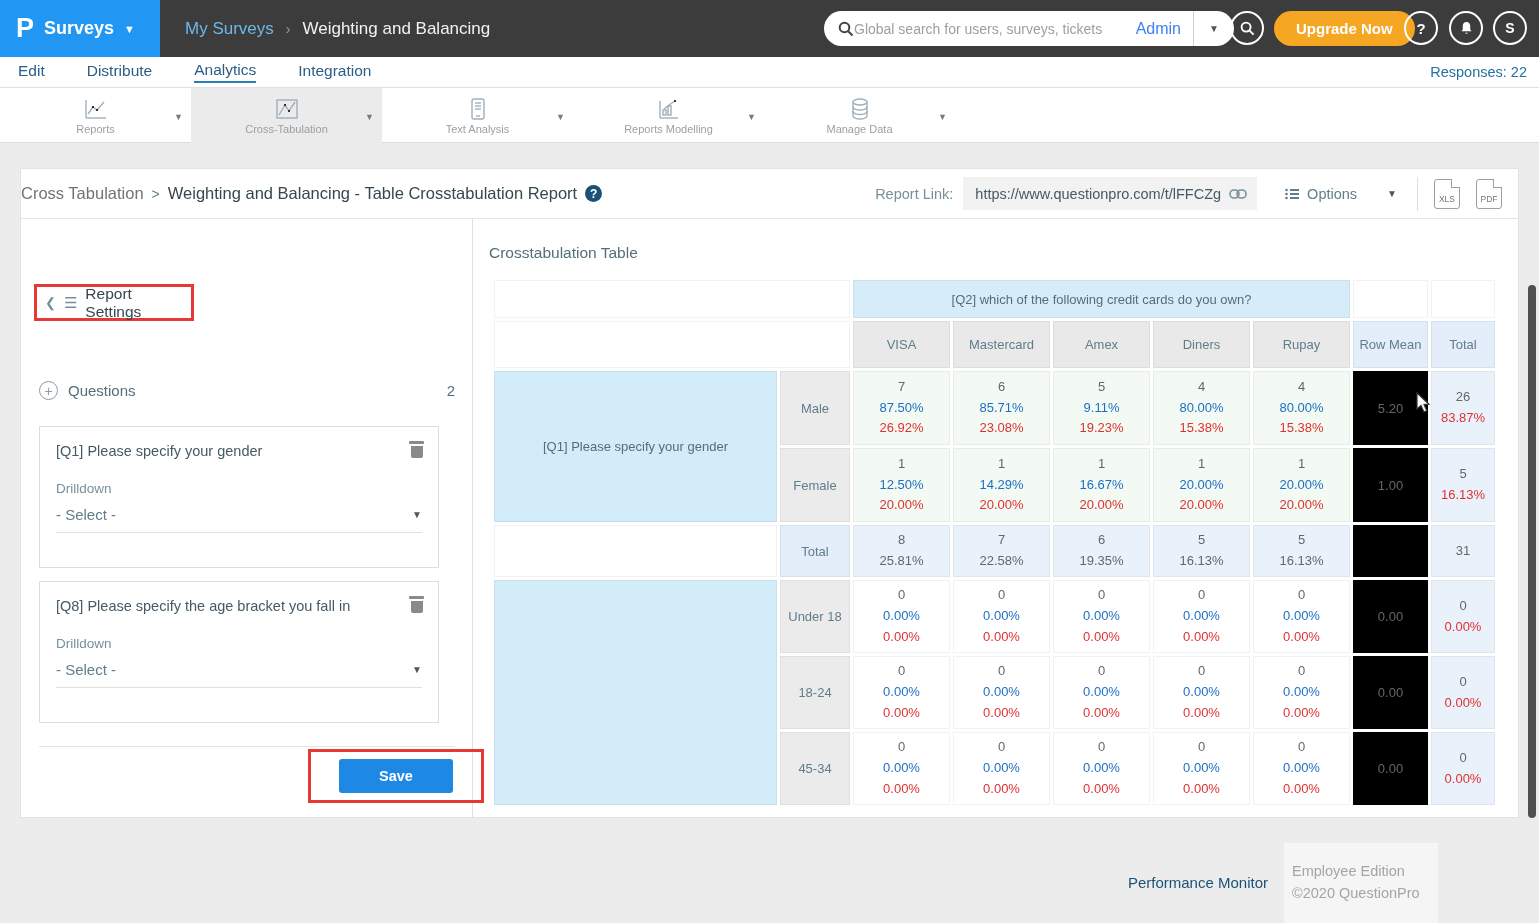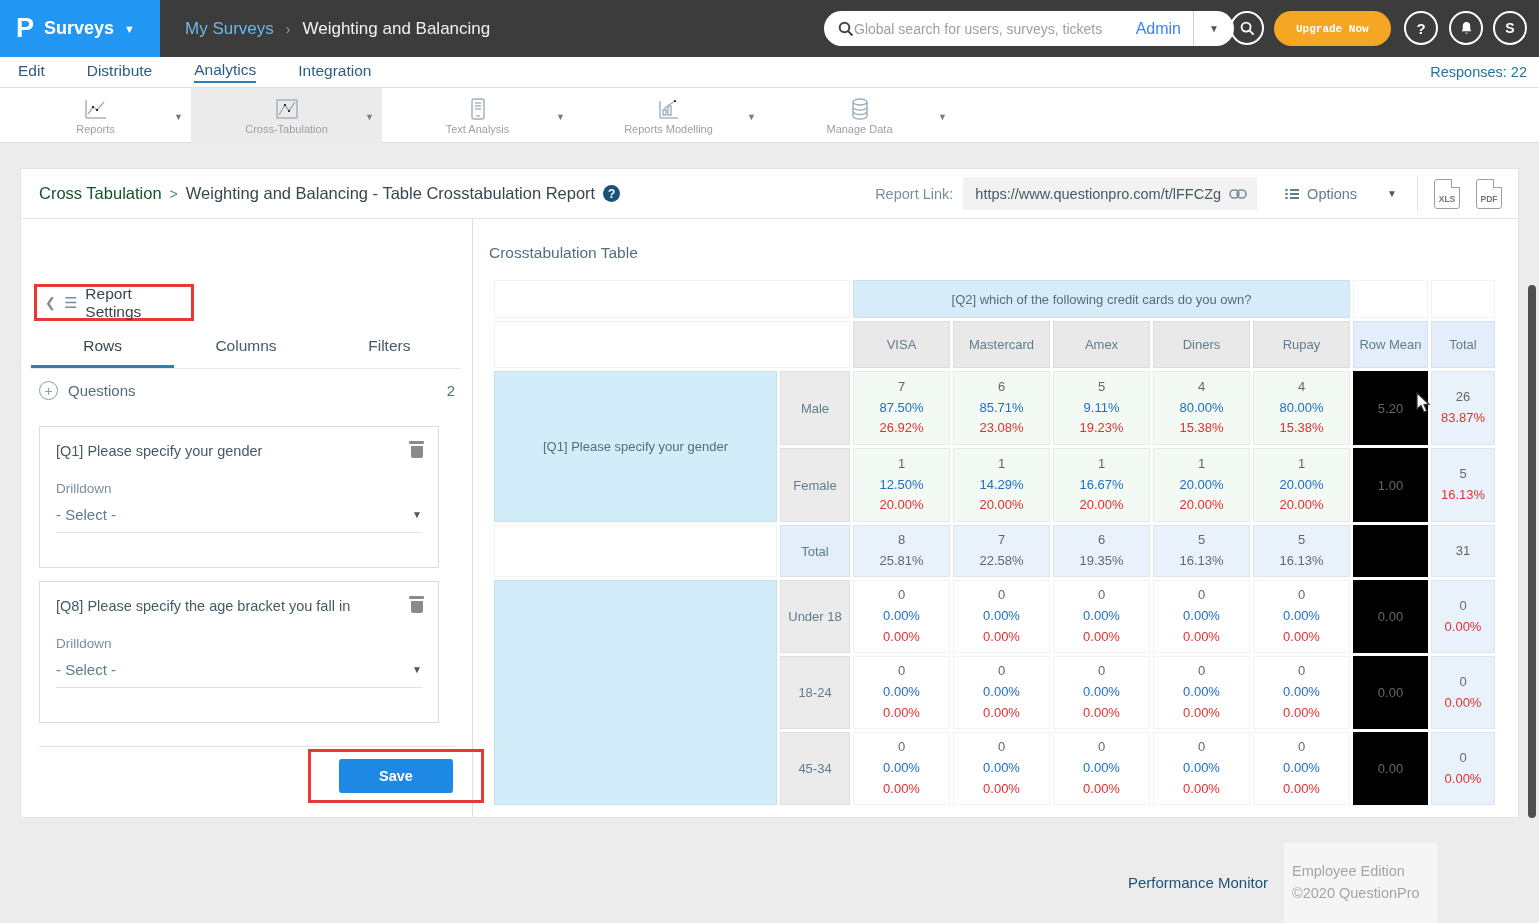--- a/index.html
+++ b/index.html
@@ -22,22 +22,22 @@
     border-radius:18px; display:flex; align-items:center; padding:0 0 0 14px; }
   .searchpill input { border:0; outline:0; flex:1; font-size:14px; color:#333;
     font-family:"Liberation Sans", sans-serif; background:transparent; }
   .searchpill input::placeholder { color:#9e9e9e; }
   .scope { font-size:16px; color:#3b82f6; padding:0 12px; }
   .pilldiv { width:1px; height:35px; background:#cfcfcf; }
   .pillcaret { width:40px; text-align:center; color:#555; font-size:10px; cursor:pointer; }
   .circbtn { position:absolute; top:11px; width:34px; height:34px; border:2px solid #fff; border-radius:50%;
     display:flex; align-items:center; justify-content:center; color:#fff; font-weight:700; cursor:pointer; }
   .upgr { position:absolute; left:1274px; top:11px; height:35px; padding:0 22px; background:#f5a623;
-    border:0; border-radius:18px; color:#fff; font-weight:700; font-size:11px; cursor:pointer;
-    font-family:Liberation Mono, monospace; }
+    border:0; border-radius:18px; color:#fff; font-weight:700; font-size:15px; cursor:pointer;
+    font-family:Liberation Sans, sans-serif; }
 
   
   .navrow { position:absolute; left:0; top:57px; width:1539px; height:31px; background:#fff;
     border-bottom:1px solid #e0e0e0; display:flex; align-items:center; }
   .navrow .nitem { color:#2c5d87; font-size:15.5px; margin-left:42px; padding-bottom:2px; cursor:pointer; }
   .navrow .nitem:first-child { margin-left:18px; }
   .navrow .nitem.active { border-bottom:2px solid #2980b9; }
   .resp { position:absolute; right:12px; color:#2471a3; font-size:14.5px; }
 
   
@@ -49,37 +49,37 @@
   .tool .tlabel { font-size:11px; color:#9e9e9e; margin-top:2px; }
   .tool .tcaret { position:absolute; right:8px; top:24px; color:#7a7a7a; font-size:9px; }
   .tico { width:26px; height:24px; }
   .tico path, .tico ellipse, .tico rect, .tico line, .tico polyline { stroke:#9fb0bc; fill:none; stroke-width:1.4; }
 
   
   .card { position:absolute; left:20px; top:168px; width:1499px; height:650px; background:#fff;
     border:1px solid #e3e3e3; }
   .rpthdr { position:absolute; left:0; top:0; width:100%; height:50px; border-bottom:1px solid #e5e5e5;
     display:flex; align-items:center; }
-  .bclink { color:#14532d; font-size:16.5px; margin-left:18px; cursor:pointer; }
+  .bclink { color:#737373; font-size:16.5px; cursor:pointer; }
   .bcsep { color:#607d8b; margin:0 8px; font-size:14px; }
   .rtitle { color:#37474f; font-size:16.5px; }
   .qhelp { display:inline-flex; width:17px; height:17px; border-radius:50%; background:#1a5276; color:#fff;
     font-size:12px; font-weight:700; align-items:center; justify-content:center; margin-left:8px; cursor:pointer; }
   .rl-label { color:#78909c; font-size:14.5px; margin-left:auto; }
   .urlbox { margin-left:10px; background:#f2f2f2; height:33px; display:flex; align-items:center;
     padding:0 10px 0 12px; gap:8px; color:#455a64; font-size:14.5px; cursor:text; }
   .optwrap { display:flex; align-items:center; gap:8px; margin-left:28px; color:#607d8b;
     font-size:14.5px; cursor:pointer; }
   .optcaret { margin-left:22px; color:#555; font-size:10px; }
   .vdiv { width:1px; height:34px; background:#e0e0e0; margin:0 16px 0 20px; }
   .fileico { width:26px; height:30px; border:1.6px solid #9e9e9e; border-radius:3px; position:relative;
     margin-right:16px; cursor:pointer; display:flex; align-items:flex-end; justify-content:center; }
   .fileico::after { content:""; position:absolute; right:-1px; top:-1px; width:8px; height:8px;
     background:#fff; border-left:1.6px solid #9e9e9e; border-bottom:1.6px solid #9e9e9e; }
-  .fileico span { font-size:8.5px; font-weight:700; color:#757575; margin-bottom:4px; }
+  .fileico span { font-size:8.5px; font-weight:400; color:#757575; margin-bottom:4px; }
 
   
   .leftpanel { position:absolute; left:0; top:50px; width:452px; height:599px; border-right:1px solid #e0e0e0; }
   .annot { border:3px solid #e53935; }
   .rs-annot { position:absolute; left:13px; top:65px; width:160px; height:37px;
     display:flex; align-items:center; }
   .rsbtn { display:flex; align-items:center; gap:8px; padding-left:8px; cursor:pointer; }
   .rsarrow { color:#78909c; font-size:13px; }
   .rsburger { color:#78909c; font-size:15px; }
   .rslabel { color:#37474f; font-size:15.5px; }
@@ -296,25 +296,20 @@
     </div>
 
     <div class="leftpanel">
       <div class="rs-annot annot">
         <div class="rsbtn">
           <span class="rsarrow">❮</span>
           <span class="rsburger">☰</span>
           <span class="rslabel">Report Settings</span>
         </div>
       </div>
-      <div class="tabs">
-        <div class="tab active">Rows</div>
-        <div class="tab">Columns</div>
-        <div class="tab">Filters</div>
-      </div>
       <div class="qrow">
         <span class="plusico">+</span>
         <span class="qlabel">Questions</span>
         <span class="qcount">2</span>
       </div>
 
       <div class="qcard" style="top:207px">
         <div class="qtitle">[Q1] Please specify your gender</div>
         <div class="trash">
           <span><div class="lid"></div><div class="bin"></div></span>

